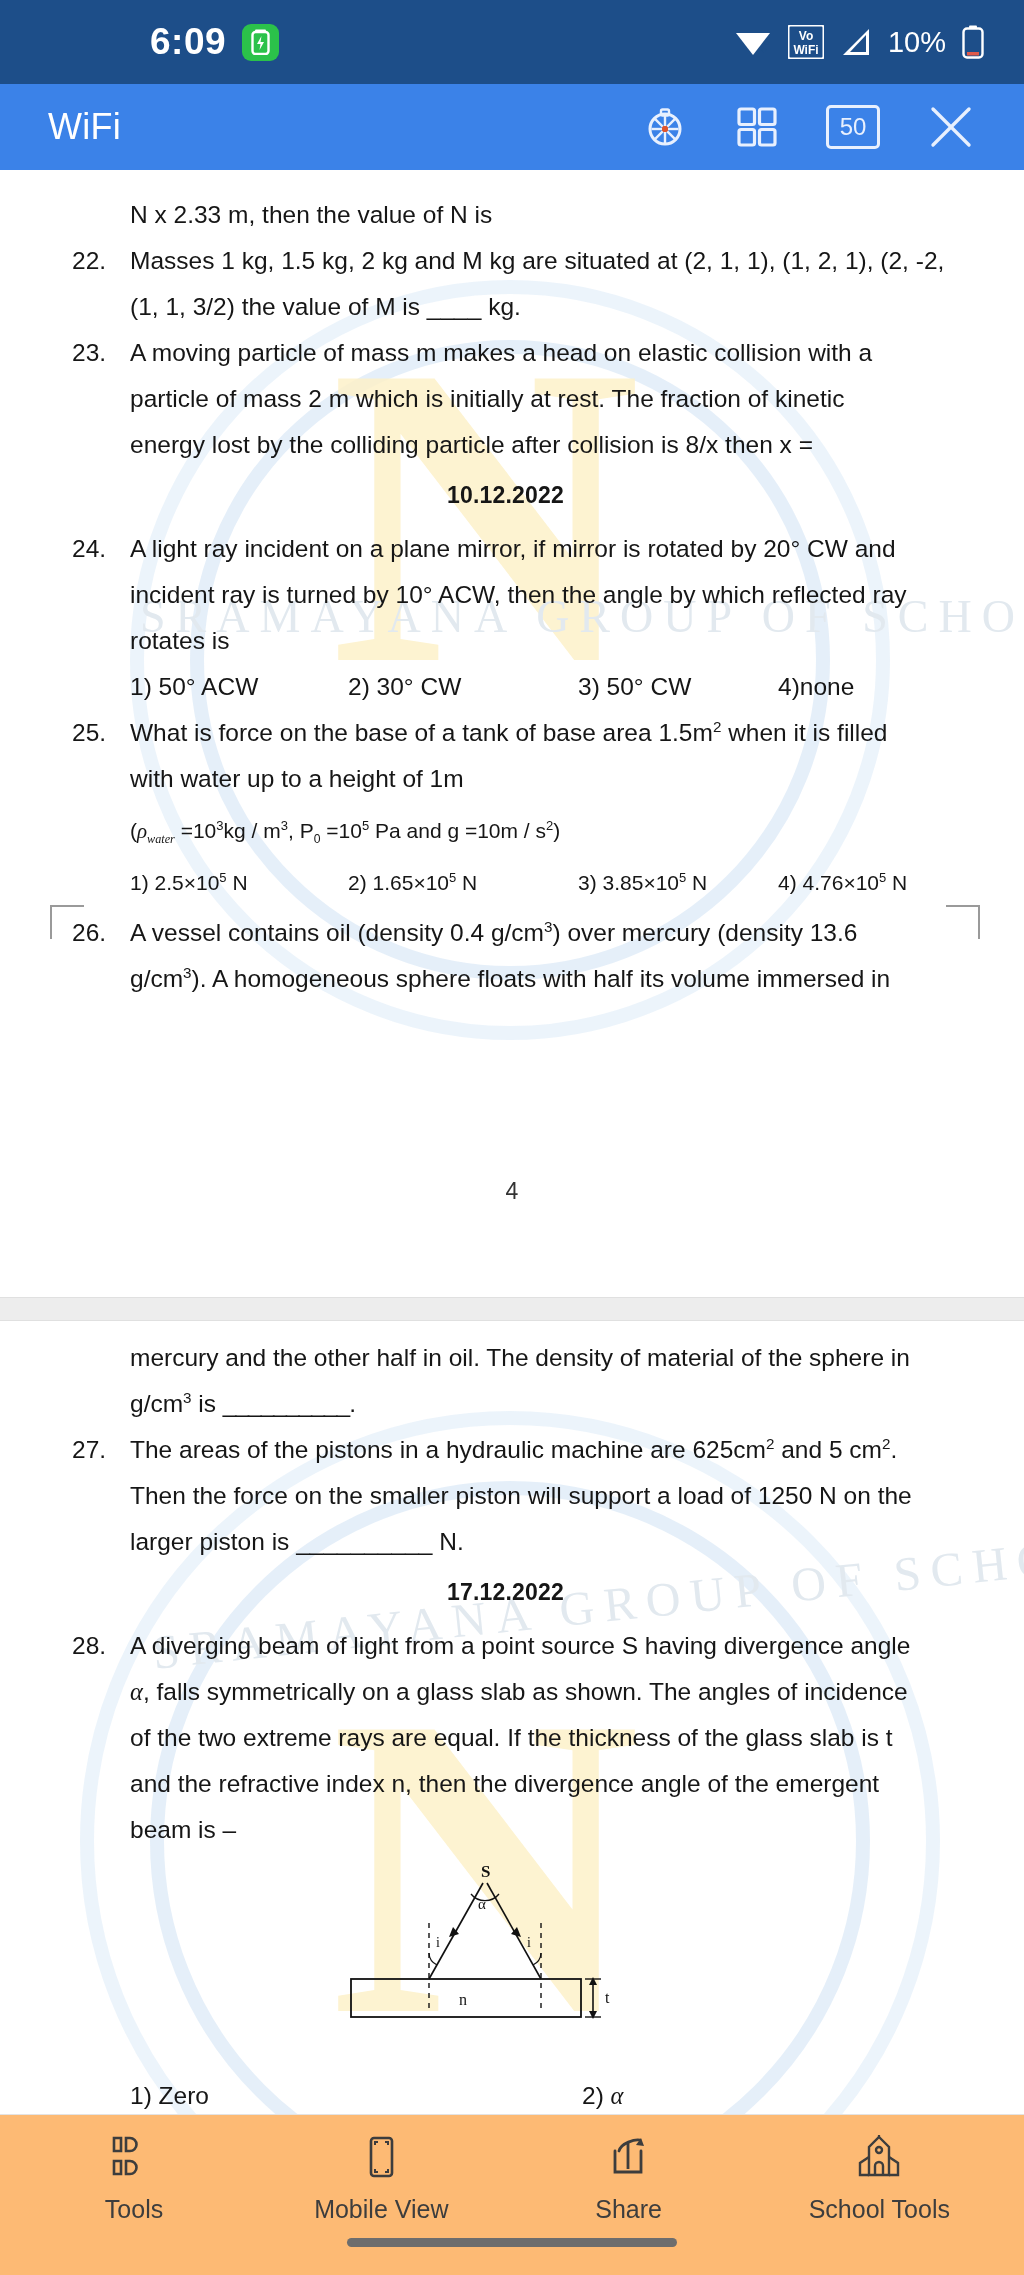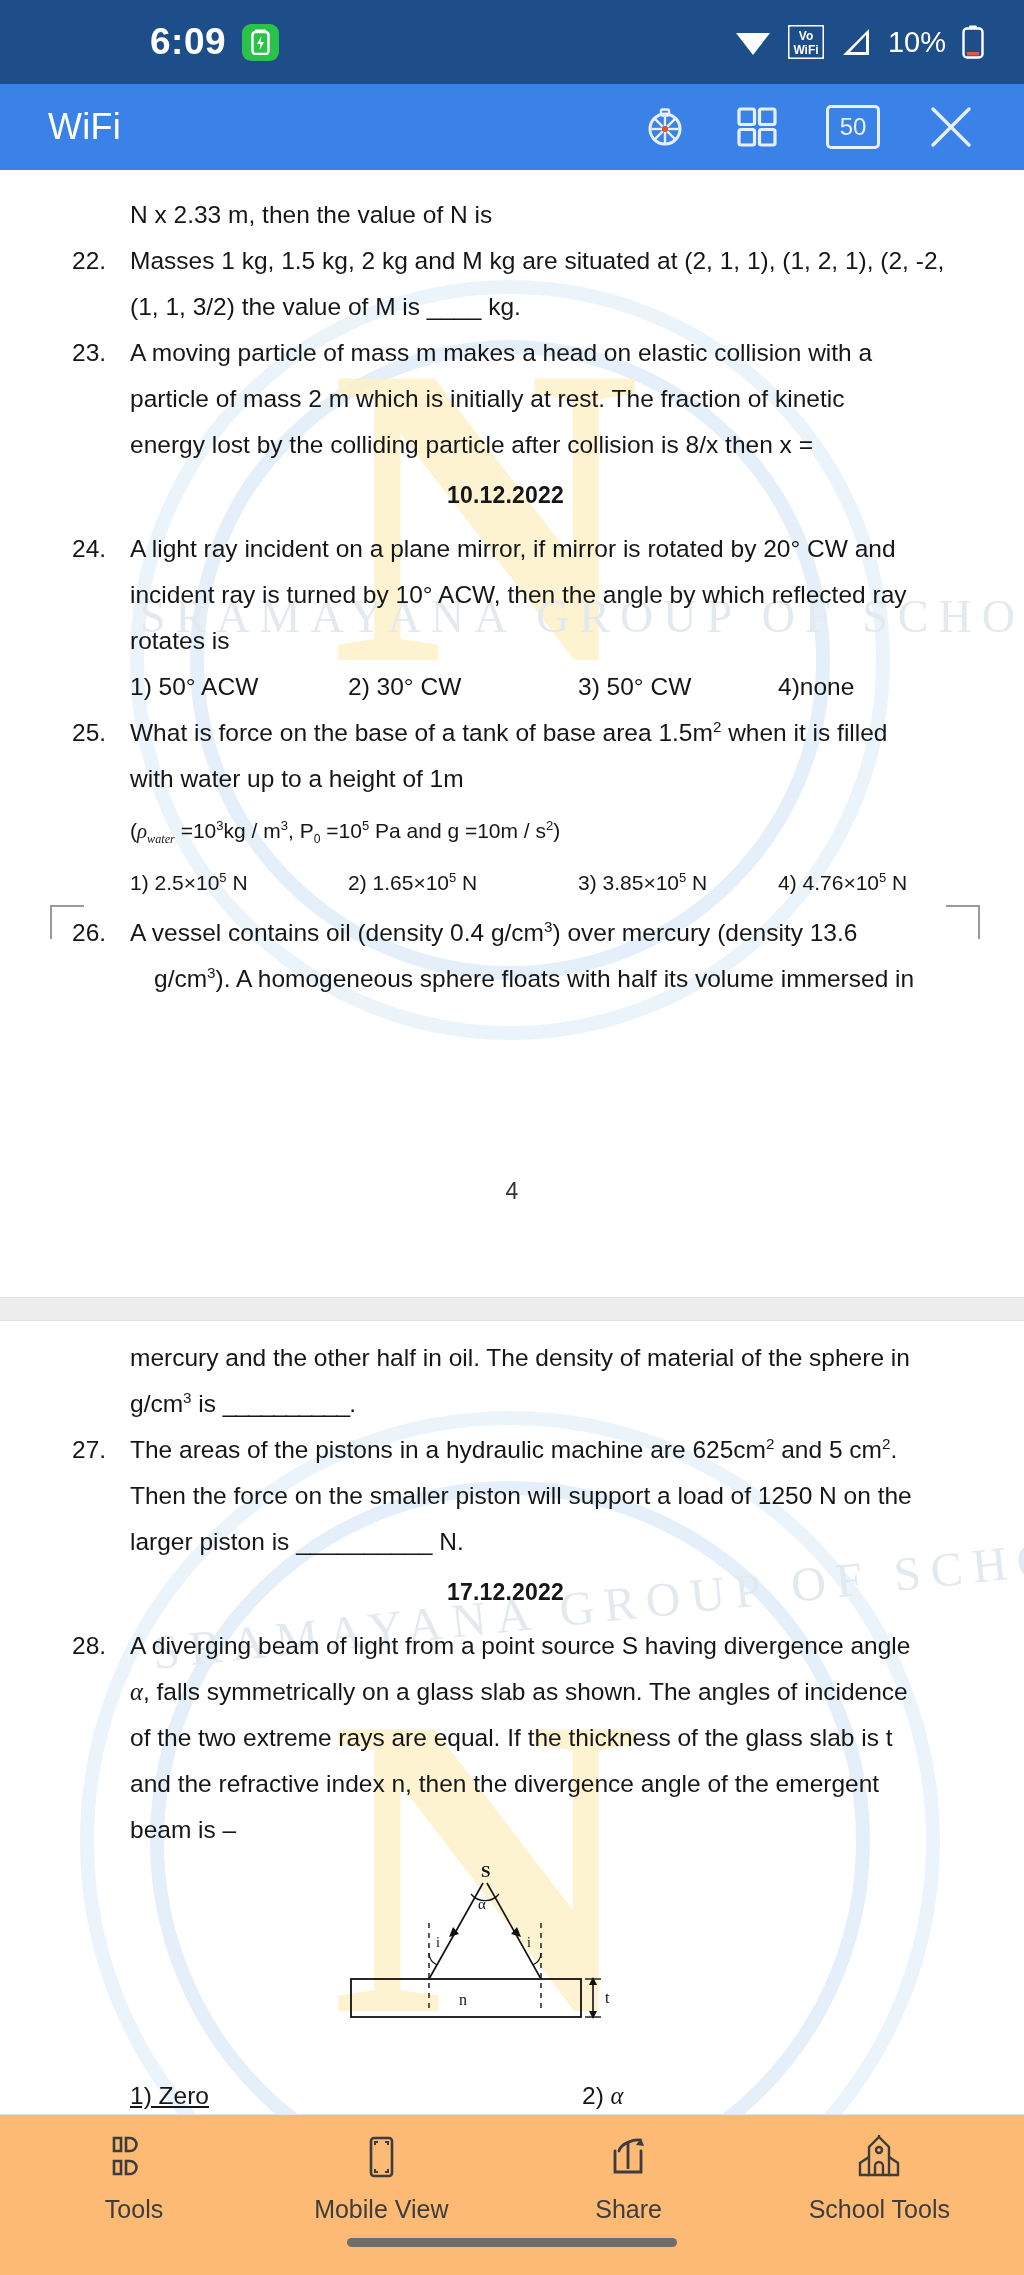--- a/index.html
+++ b/index.html
@@ -300,21 +300,21 @@
           <span class="opt sm" style="width:218px;">1) 2.5×10<sup>5</sup> N</span>
           <span class="opt sm" style="width:230px;">2) 1.65×10<sup>5</sup> N</span>
           <span class="opt sm" style="width:200px;">3) 3.85×10<sup>5</sup> N</span>
           <span class="opt sm">4) 4.76×10<sup>5</sup> N</span>
         </div>
 
         <div class="q-row" style="padding-top:4px;">
           <div class="q-num">26.</div>
           <div class="q-body justify">
             <div>A vessel contains oil (density 0.4 g/cm<sup>3</sup>) over mercury (density 13.6</div>
-            <div style="text-align:right;margin-left:24px;">g/cm<sup>3</sup>). A homogeneous sphere floats with half its volume immersed in</div>
+            <div style="text-align:right;">g/cm<sup>3</sup>). A homogeneous sphere floats with half its volume immersed in</div>
           </div>
         </div>
       </div>
 
       <div class="crop tl" style="left:50px; top:735px;"></div>
       <div class="crop tr" style="right:44px; top:735px;"></div>
 
       <div class="page-no" style="position:absolute; left:0; right:0; top:1008px; z-index:3;">4</div>
     </div>
 
@@ -386,21 +386,21 @@
             <line x1="252" y1="118" x2="252" y2="156" stroke="#111" stroke-width="1.6"></line>
             <path d="M252 116 L248 124 L256 124 Z" fill="#111"></path>
             <path d="M252 158 L248 150 L256 150 Z" fill="#111"></path>
             <line x1="244" y1="118" x2="260" y2="118" stroke="#111" stroke-width="1.4"></line>
             <line x1="244" y1="156" x2="260" y2="156" stroke="#111" stroke-width="1.4"></line>
             <text x="264" y="142" font-family="Liberation Serif, serif" font-size="16" fill="#111">t</text>
           </svg>
         </div>
 
         <div class="opts" style="padding-top:42px; position:relative; z-index:2;">
-          <span class="opt" style="width:452px;text-decoration:underline;">1) Zero</span>
+          <span class="opt" style="width:452px;">1) Zero</span>
           <span class="opt">2) <span class="ital">α</span></span>
         </div>
       </div>
     </div>
   </div>
 
   <div class="bottom-bar">
     <div class="bb-items">
 
       <div class="bb-item">

